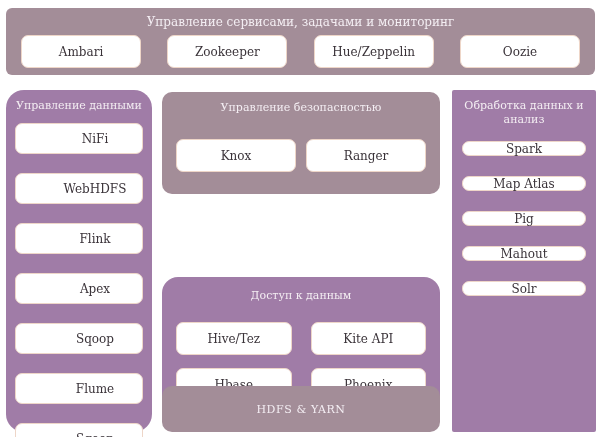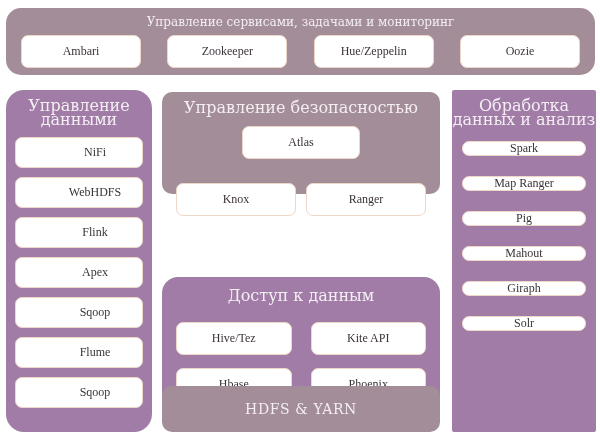--- a/index.html
+++ b/index.html
@@ -9,63 +9,62 @@
     height: 437px;
     background: #ffffff;
     font-family: "DejaVu Serif", "Liberation Serif", serif;
     overflow: hidden;
   }
   .panel-mauve  { background: var(--mauve-panel, #a38d98); }
   .panel-purple { background: var(--purple-panel, #a07ca7); }
 
   .panel-title {
     color: var(--panel-title-text, #f4eef3);
-    font-size: 16px;
+    font-size: 11px;
     line-height: 14px;
     text-align: center;
     padding-top: 9px;
   }
 
   .node {
     background: var(--box-background, #ffffff);
     border: 1px solid var(--box-border, #eed6c8);
     border-radius: 7px;
     display: flex;
     align-items: center;
     justify-content: center;
     font-size: 12px;
     color: var(--box-text, #3a3339);
     box-sizing: border-box;
-    font-family: Liberation Serif, serif;
   }
 
   
   .top-bar {
     position: absolute;
     left: 6px; top: 8px;
     width: 589px; height: 67px;
-    border-radius: 15px;
+    border-radius: 6px;
   }
   .top-bar .panel-title { padding-top: 7px; font-size: 12px; }
   .top-bar .row {
     display: flex;
     justify-content: space-between;
     padding: 6px 15px 0 15px;
   }
   .top-bar .node { width: 120px; height: 33px; }
 
   
   .col-left {
     position: absolute;
     left: 6px; top: 90px;
     width: 146px; height: 342px;
     border-radius: 18px;
   }
   .col-left .nodes { padding: 10px 9px 0 9px; }
-  .col-left .node { height: 31px; margin-bottom: 9px; padding-left: 32px; }
+  .col-left .node { height: 31px; margin-bottom: 19px; padding-left: 32px; }
 
   
   .panel-security {
     position: absolute;
     left: 162px; top: 92px;
     width: 278px; height: 102px;
     border-radius: 10px;
   }
   .panel-security .atlas-row { display: flex; justify-content: center; margin-top: 11px; }
   .panel-security .atlas-row .node { width: 118px; height: 33px; }
@@ -94,21 +93,21 @@
   .panel-access .node { width: 120px; height: 33px; }
 
   
   .storage-bar {
     position: absolute;
     left: 162px; top: 386px;
     width: 278px; height: 46px;
     border-radius: 10px;
     display: flex; align-items: center; justify-content: center;
     color: var(--panel-title-text, #f4eef3);
-    font-size: 14px;
+    font-size: 11px;
     letter-spacing: 0.6px;
   }
 
   
   .col-right {
     position: absolute;
     left: 452px; top: 90px;
     width: 144px; height: 342px;
     border-radius: 2px;
   }
@@ -138,23 +137,20 @@
       <div class="node">Flink</div>
       <div class="node">Apex</div>
       <div class="node">Sqoop</div>
       <div class="node">Flume</div>
       <div class="node">Sqoop</div>
     </div>
   </div>
 
   <div class="panel-security panel-mauve">
     <div class="panel-title">Управление безопасностью</div>
-    <div class="atlas-row">
-      <div class="node">Atlas</div>
-    </div>
     <div class="kr-row">
       <div class="node">Knox</div>
       <div class="node">Ranger</div>
     </div>
   </div>
 
   <div class="panel-access panel-purple">
     <div class="panel-title">Доступ к данным</div>
     <div class="row row-1">
       <div class="node">Hive/Tez</div>
@@ -165,21 +161,20 @@
       <div class="node">Phoenix</div>
     </div>
   </div>
 
   <div class="storage-bar panel-mauve">HDFS &amp; YARN</div>
 
   <div class="col-right panel-purple">
     <div class="panel-title">Обработка данных и анализ</div>
     <div class="nodes">
       <div class="node">Spark</div>
-      <div class="node">Map Ranger</div>
+      <div class="node">Map Atlas</div>
       <div class="node">Pig</div>
       <div class="node">Mahout</div>
-      <div class="node">Giraph</div>
       <div class="node">Solr</div>
     </div>
   </div>
 
 </div>
 
 </body></html>

